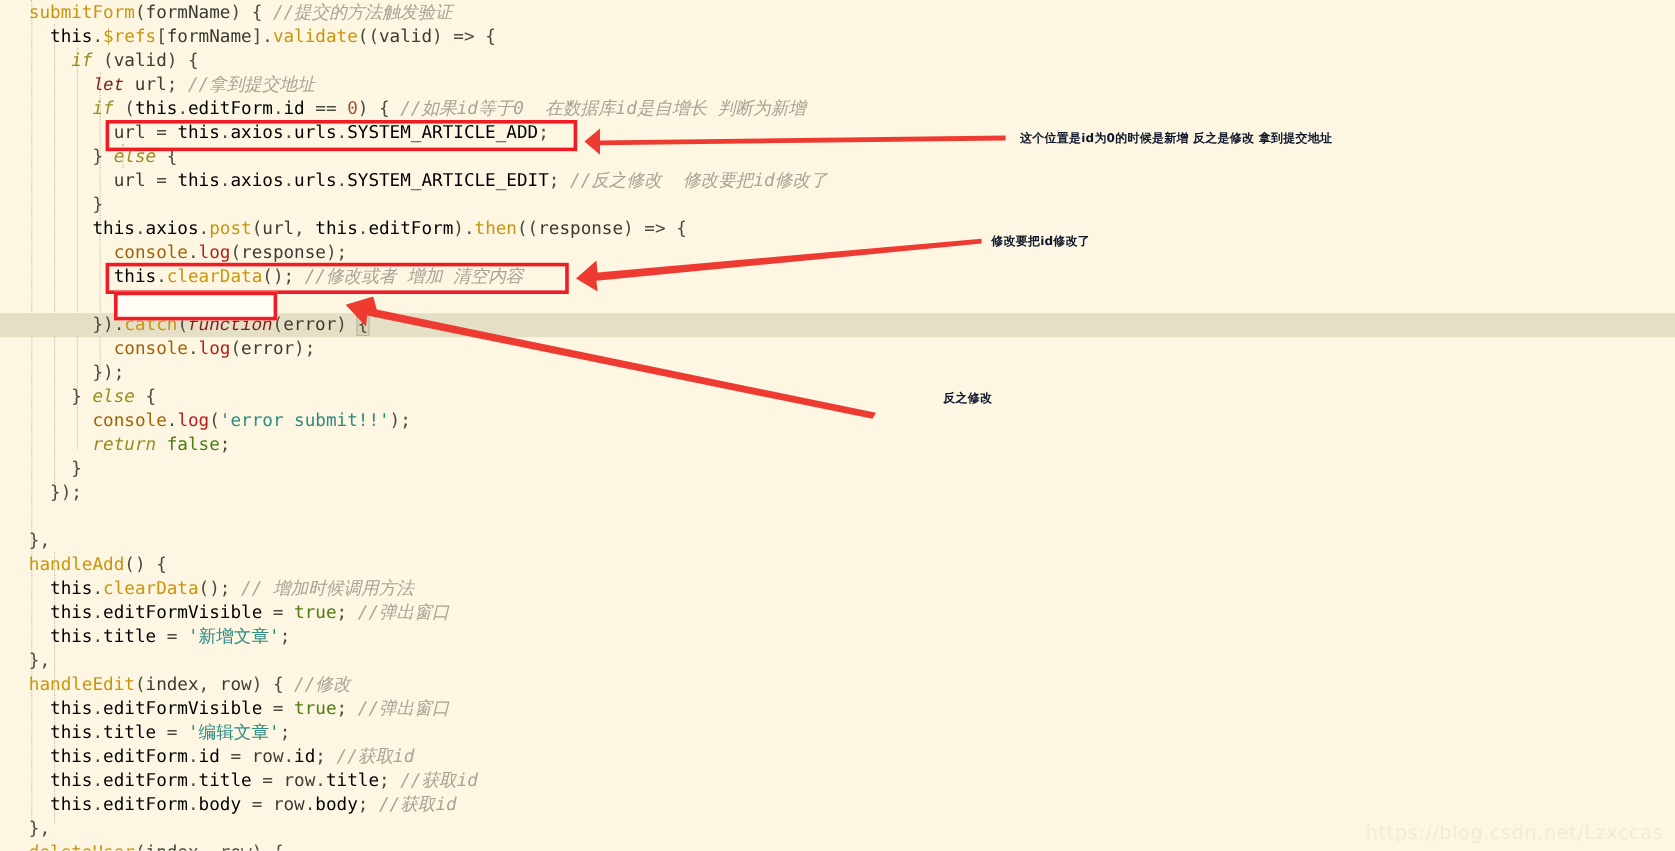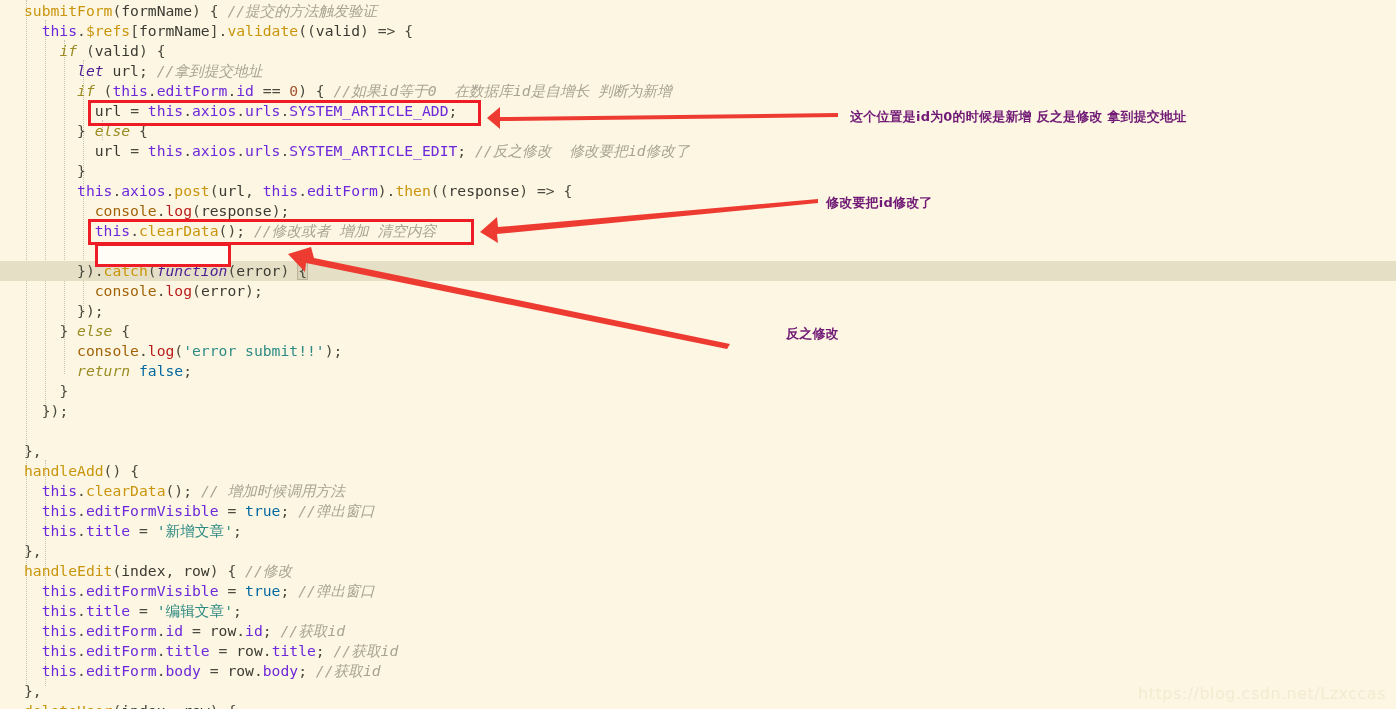--- a/index.html
+++ b/index.html
@@ -57,25 +57,25 @@
     pointer-events: none;
   }
   .guide {
     position: absolute;
     width: 1px;
     border-left: 1px dotted #c8c3ac;
   }
 
   
   .kw      { color: #9a8c22; font-style: italic; }            
-  .kw2     { color: #4c1d95; font-style: italic; }  
-  .this    { color: #6d28d9; }            
+  .kw2     { color: #7f1d1d; font-style: italic; font-family: Liberation Mono, monospace; }  
+  .this    { color: #000000; }            
   .ident   { color: #3a3a32; }
   .fn      { color: #c9950c; }            
-  .fn2     { color: #0369a1; }
+  .fn2     { color: #4d7c0f; }
   .str     { color: #2e8b84; }            
   .num     { color: #a0522d; }
   .cmt     { color: #a8a392; font-style: italic; }
   .punct   { color: #4a4a3f; }
   .log     { color: #b91c1c; }
   .green   { color: #a16207; }
   .bmatch  { background: #d8d3b8; outline: 1px solid #b9b49a; }
 
   
   .anno-layer {
@@ -92,23 +92,23 @@
     background: transparent;
   }
   .hbox-white {
     position: absolute;
     border: 3px solid #ee1c25;
     box-sizing: border-box;
     background: #fffdf5;
   }
   .anno-text {
     position: absolute;
-    color: #701a75;
+    color: #0f172a;
     font-family: "DejaVu Sans", "Liberation Sans", sans-serif;
-    font-size: 13px;
+    font-size: 10px;
     font-weight: bold;
     white-space: nowrap;
     letter-spacing: 0.2px;
   }
   .watermark {
     position: absolute;
     right: 10px;
     bottom: 6px;
     color: #f3ead0;
     font-family: "DejaVu Sans", "Liberation Sans", sans-serif;

